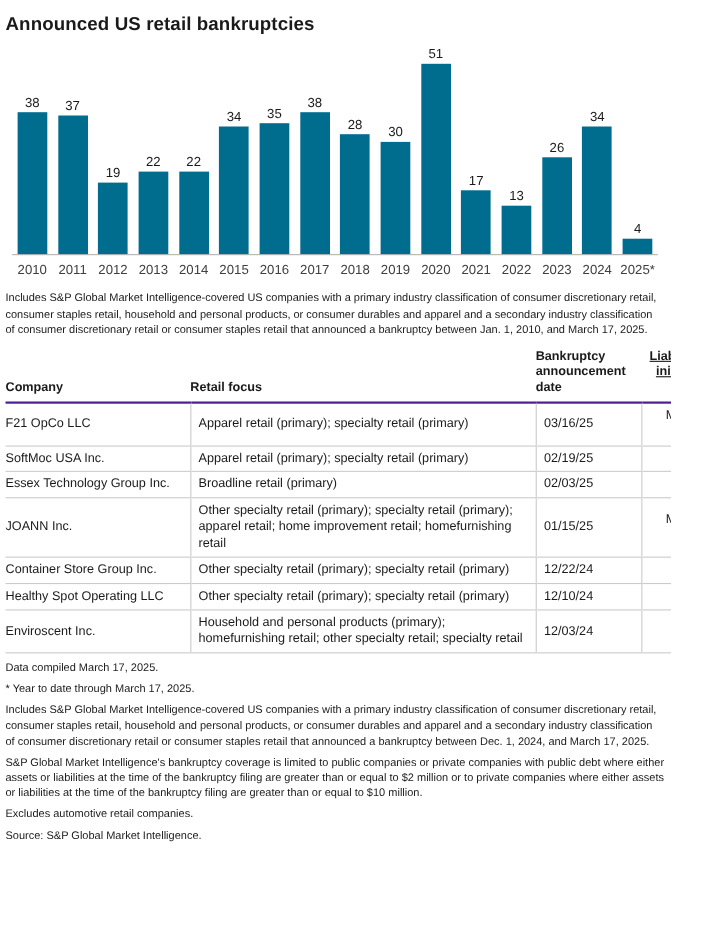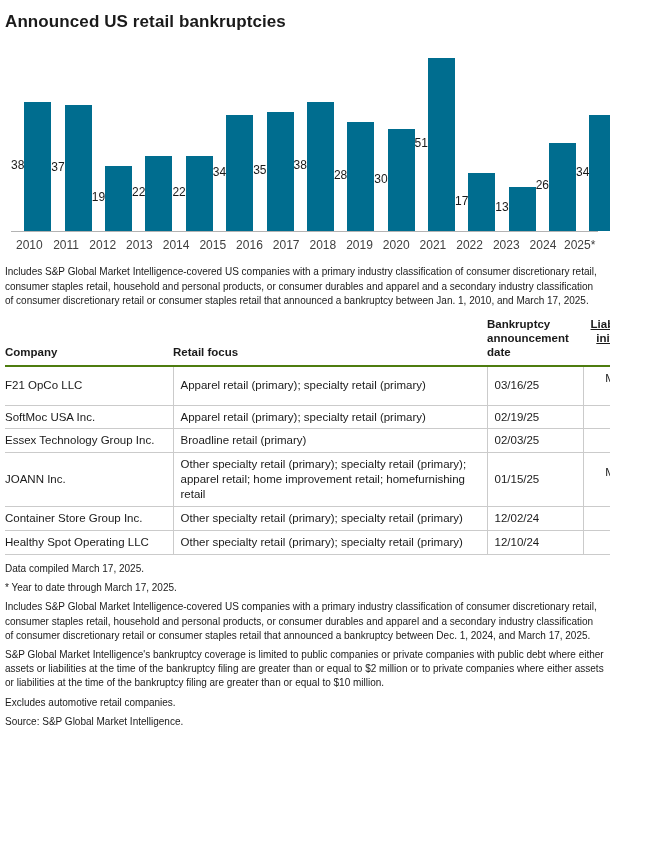--- a/index.html
+++ b/index.html
@@ -5,33 +5,33 @@
   * { box-sizing: border-box; }
   html, body { margin: 0; padding: 0; background: #fff; }
   body { font-family: "Liberation Sans", sans-serif; color: #1a1a1a; }
   .page { width: 610px; height: 849px; padding: 10px 6px 0 5px; position: relative; overflow: hidden; }
 
   .chart-title, .table-title { font-size: 17px; font-weight: 700; margin: 0; color: #1a1a1a; letter-spacing: 0.1px; }
   .chart-title { margin-top: 2px; }
 
   .chart { margin: 8px 6px 0 6px; }
   .bars-row { display: flex; align-items: flex-end; height: 192px; border-bottom: 1px solid #b3b3b3; }
-  .bar-col { flex: 1; display: flex; align-items: center; justify-content: flex-end; }
+  .bar-col { flex: 1; display: flex; flex-direction: column; align-items: center; justify-content: flex-end; }
   .bar-value { font-size: 12px; color: #1a1a1a; margin-bottom: 3px; line-height: 1; }
   .bar { width: 27px; background: #006d8f; }
   .years-row { display: flex; margin-top: 6px; }
   .year-label { flex: 1; text-align: center; font-size: 12px; color: #404040; }
 
   .note { font-size: 10px; line-height: 1.45; margin: 13px 0 0 0; max-width: 652px; color: #1a1a1a; }
 
   .table-title { margin-top: 24px; }
 
   table.bk-table { border-collapse: collapse; width: 652px; margin-top: 6px; table-layout: fixed; }
   .bk-table th { font-size: 11.5px; font-weight: 700; text-align: left; vertical-align: bottom;
-    padding: 2px 8px 5px 0; border-bottom: 2px solid #4d7c0f; line-height: 1.25; }
+    padding: 2px 8px 5px 0; border-bottom: 2px solid #4c1d95; line-height: 1.25; }
   .bk-table th.num { text-align: right; padding-right: 0; text-decoration: underline; }
   .bk-table td { font-size: 11.5px; line-height: 1.3; vertical-align: middle;
     padding: 4px 8px 4px 0; border-bottom: 1px solid #cbcbcb; }
   .bk-table td + td { border-left: 1px solid #cbcbcb; padding-left: 7px; }
   .bk-table td.num { text-align: right; padding-right: 0; }
 
   .footnotes { margin-top: 7px; }
   .footnotes p { font-size: 10px; line-height: 1.42; margin: 0 0 5px 0; max-width: 655px; color: #1a1a1a; }
 </style>
 </head>
@@ -167,27 +167,33 @@
       </tr>
       <tr>
         <td>JOANN Inc.</td>
         <td>Other specialty retail (primary); specialty retail (primary); apparel retail; home improvement retail; homefurnishing retail</td>
         <td>01/15/25</td>
         <td class="num">More than 1,000</td>
       </tr>
       <tr>
         <td>Container Store Group Inc.</td>
         <td>Other specialty retail (primary); specialty retail (primary)</td>
-        <td>12/02/24</td>
+        <td>12/22/24</td>
         <td class="num">100-500</td>
       </tr>
       <tr>
         <td>Healthy Spot Operating LLC</td>
         <td>Other specialty retail (primary); specialty retail (primary)</td>
         <td>12/10/24</td>
+        <td class="num">8.0</td>
+      </tr>
+      <tr>
+        <td>Enviroscent Inc.</td>
+        <td>Household and personal products (primary); homefurnishing retail; other specialty retail; specialty retail</td>
+        <td>12/03/24</td>
         <td class="num">8.0</td>
       </tr>
     </tbody>
   </table>
 
   <div class="footnotes">
     <p>Data compiled March 17, 2025.</p>
     <p>* Year to date through March 17, 2025.</p>
     <p>Includes S&amp;P Global Market Intelligence-covered US companies with a primary industry classification of consumer discretionary retail, consumer staples retail, household and personal products, or consumer durables and apparel and a secondary industry classification of consumer discretionary retail or consumer staples retail that announced a bankruptcy between Dec. 1, 2024, and March 17, 2025.</p>
     <p>S&amp;P Global Market Intelligence's bankruptcy coverage is limited to public companies or private companies with public debt where either assets or liabilities at the time of the bankruptcy filing are greater than or equal to $2 million or to private companies where either assets or liabilities at the time of the bankruptcy filing are greater than or equal to $10 million.</p>

